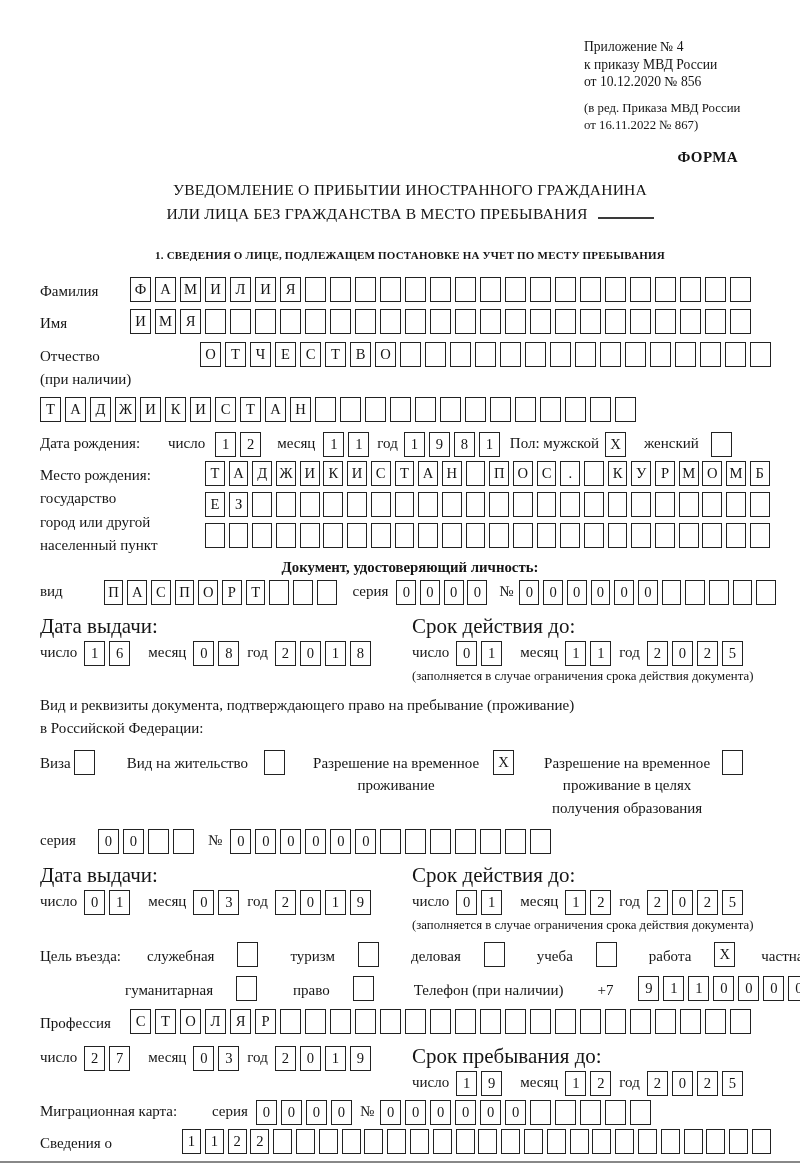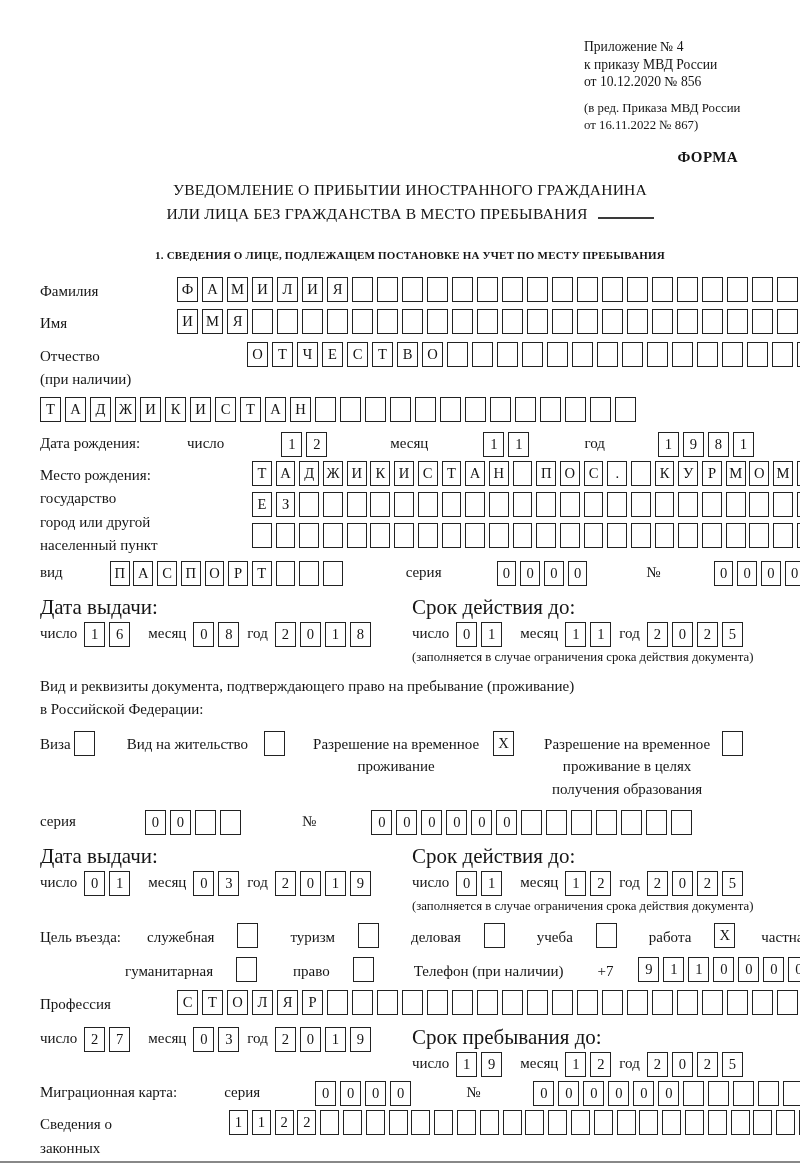--- a/index.html
+++ b/index.html
@@ -12,21 +12,21 @@
   
   .hdr { margin-left:auto; width:196px; font-size:13.6px; line-height:1.3; }
   .hdr div { white-space:nowrap; }
   .hdr .sub { margin-top:9px; font-size:12.8px; }
   .forma { text-align:right; padding-right:42px; font-weight:bold; font-size:15px; margin-top:16px; letter-spacing:.4px; }
   
   .title { text-align:center; font-weight:normal; font-size:15.6px; line-height:1.5; margin-top:12px; letter-spacing:.2px; }
   .title .blank { display:inline-block; width:56px; border-bottom:2.2px solid #3a3a3a; height:13px; margin-left:10px; }
   .sect { text-align:center; font-weight:bold; font-size:11px; margin-top:24px; letter-spacing:.2px; white-space:nowrap; }
   
-  .frow { display:flex; align-items:flex-start; margin-top:6px;gap:47px; }
+  .frow { display:flex; align-items:flex-start; margin-top:6px; }
   .flabel { font-size:15px; line-height:1.55; white-space:pre-line; flex:none; padding-top:3px; }
   .w90 { width:90px; } .w137 { width:137px; } .w160 { width:160px; } .w165 { width:165px; } .w142 { width:142px; }
   .cells { display:flex; flex:none; }
   .cell {
     flex:none; width:21px; height:25px; border:1.7px solid #222; margin-right:4px;
     text-align:center; line-height:22px; font-size:14.6px; background:#fff;
   }
   .c20 .cell { width:19.8px; margin-right:3.9px; }
   .c19 .cell { width:19px;  margin-right:3.8px; }
   .stack { display:flex; flex-direction:column; }
@@ -307,20 +307,21 @@
           <span class="cell"></span>
           <span class="cell"></span>
           <span class="cell"></span>
           <span class="cell"></span>
           <span class="cell"></span>
           <span class="cell"></span>
         </div>
     </div>
   </div>
 
+  <div style="text-align:center;font-weight:bold;font-size:14.8px;margin-top:2px">Документ, удостоверяющий личность:</div>
 
   <div class="frow mt4">
     <div class="lbl" style="width:90px">вид</div>
     <div class="cells c20">
         <span class="cell">П</span>
         <span class="cell">А</span>
         <span class="cell">С</span>
         <span class="cell">П</span>
         <span class="cell">О</span>
         <span class="cell">Р</span>

